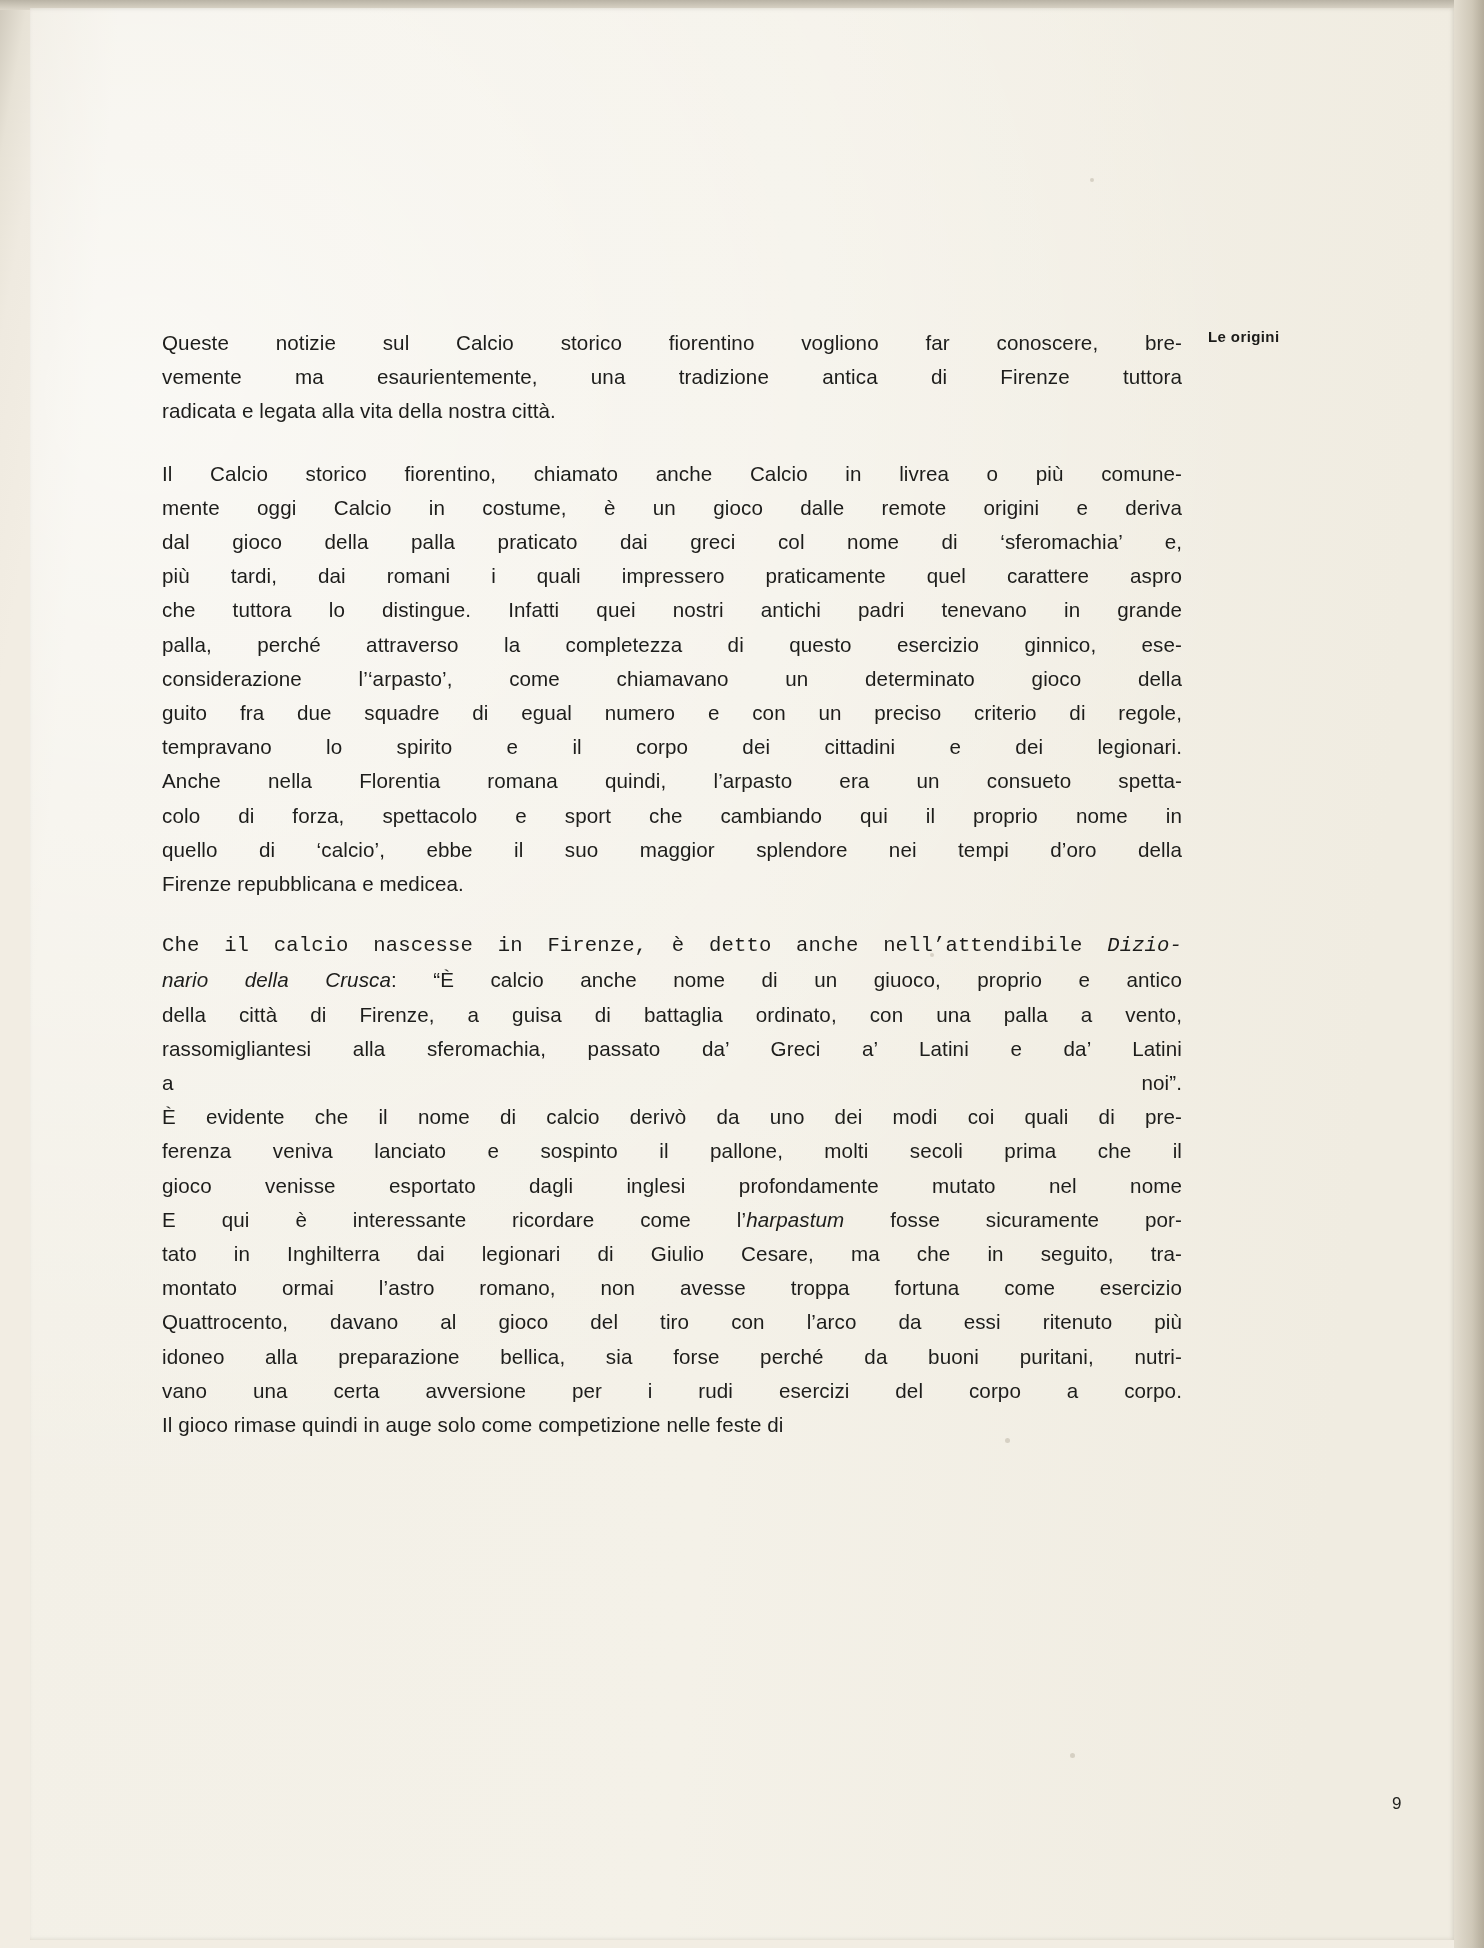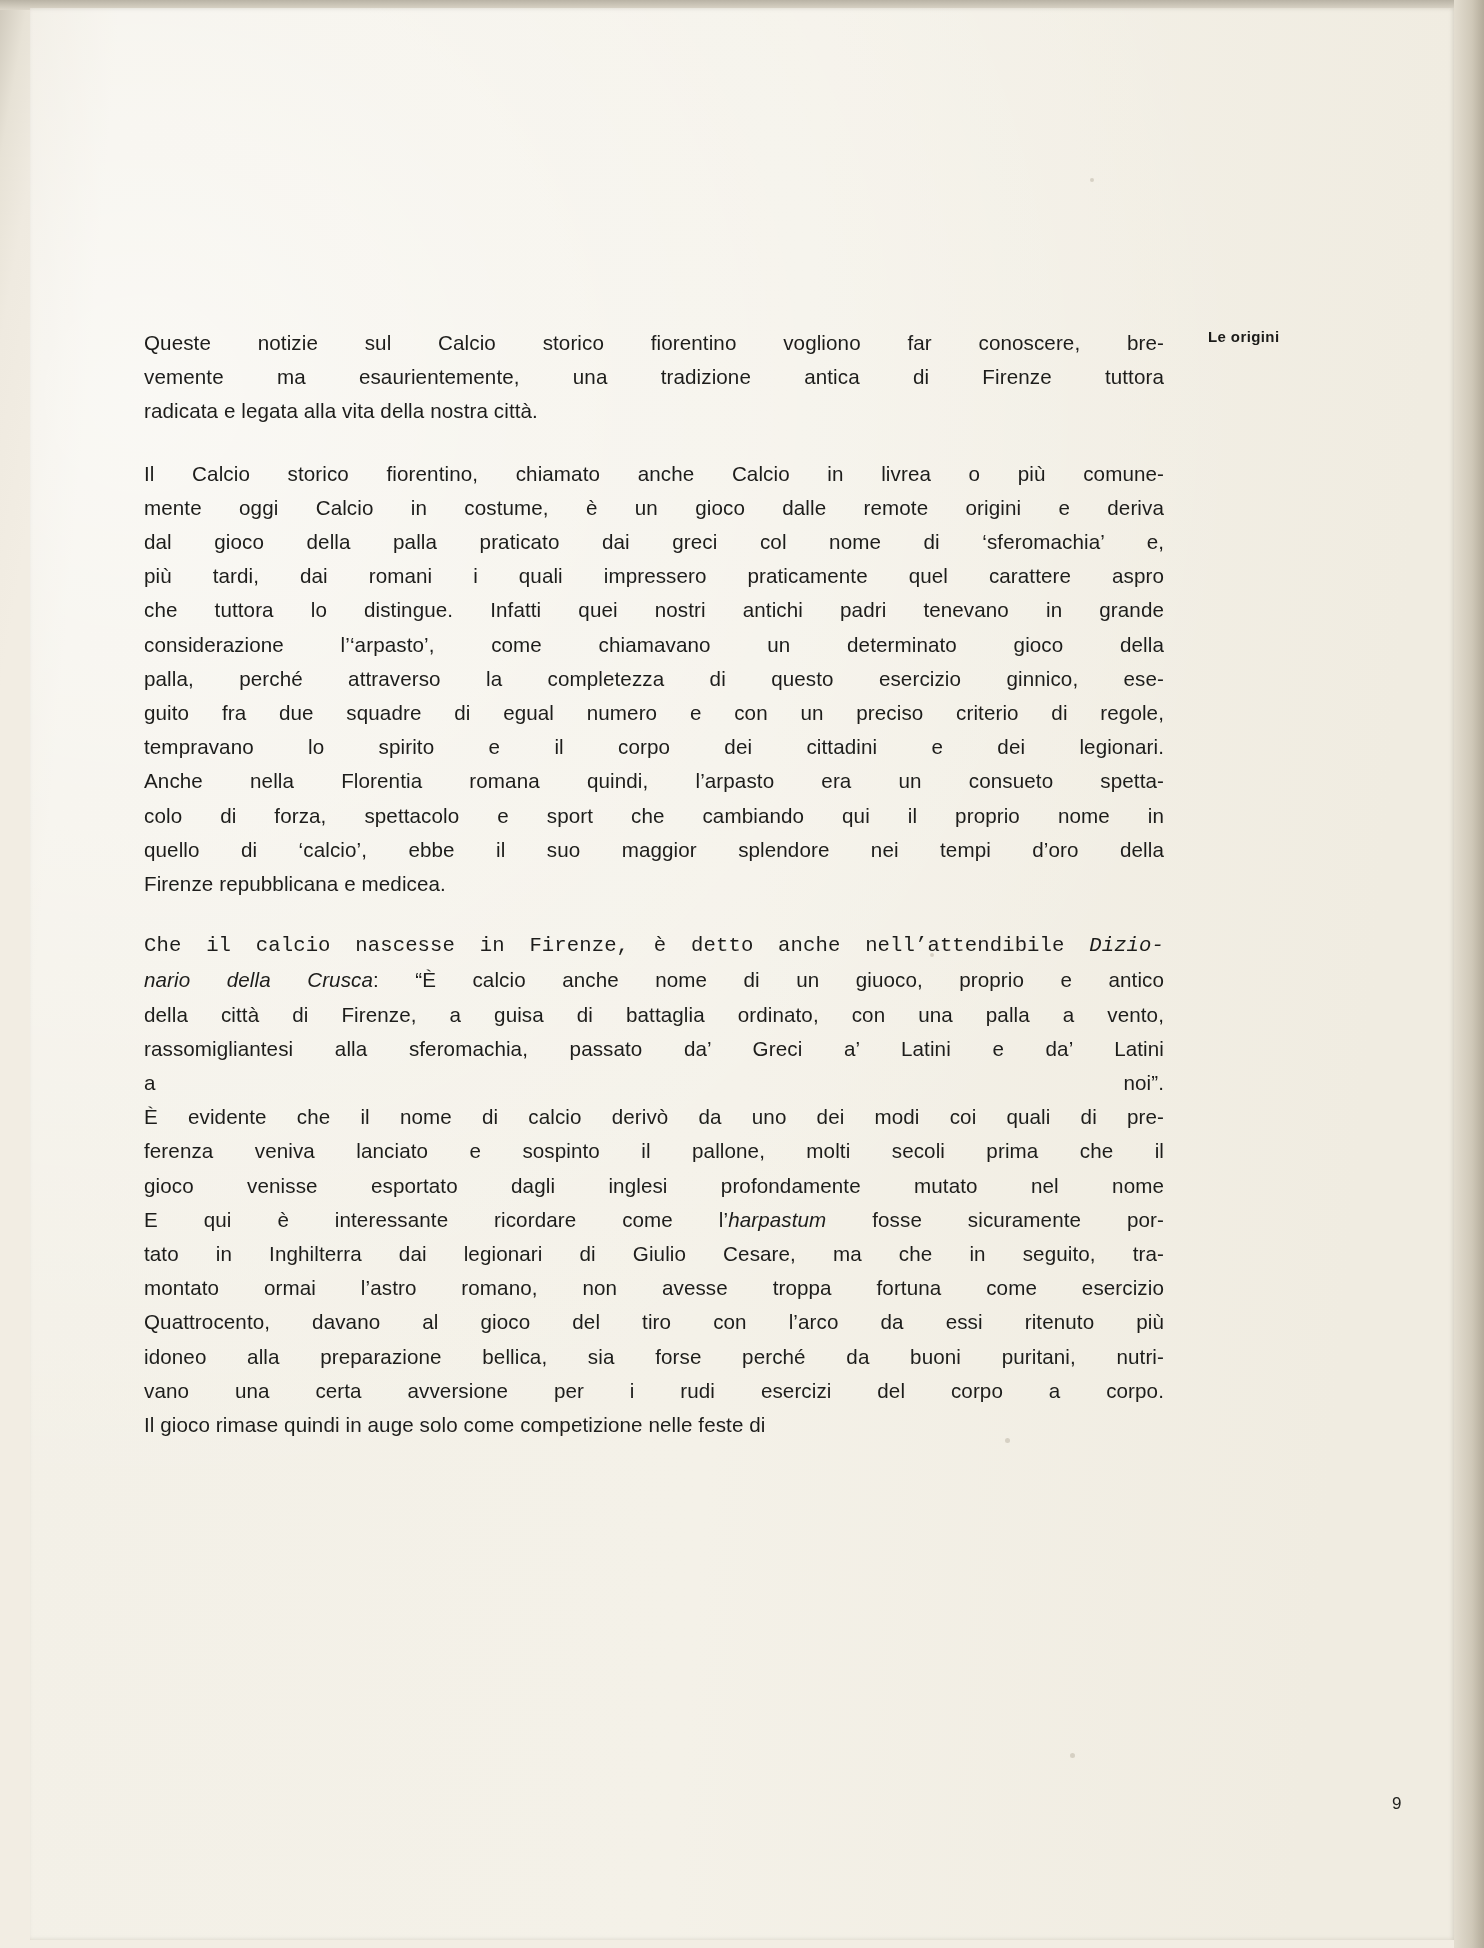--- a/index.html
+++ b/index.html
@@ -41,21 +41,21 @@
     background: linear-gradient(90deg, #e3ddd0 0%, #cfc8b8 60%, #b3ab9a 100%);
   }
   .paper-edge-top {
     position: absolute;
     left: 0; top: 0;
     width: 1484px; height: 10px;
     background: linear-gradient(180deg, #b9b3a5 0%, #ddd7ca 100%);
   }
   .content {
     position: absolute;
-    left: 114px;
+    left: 132px;
     top: 318px;
     width: 1020px;
   }
   .body-text {
     font-size: 20.6px;
     line-height: 34.2px;
     color: #1d1d1b;
     letter-spacing: 0.1px;
     text-align: justify;
     -webkit-font-smoothing: antialiased;
@@ -113,22 +113,22 @@
           <span style="display:block;text-align:justify;text-align-last:justify;">Queste notizie sul Calcio storico fiorentino vogliono far conoscere, bre-</span>
           <span style="display:block;text-align:justify;text-align-last:justify;">vemente ma esaurientemente, una tradizione antica di Firenze tuttora</span>
           <span style="display:block;text-align:left;">radicata e legata alla vita della nostra città.</span>
         </p>
       <p class="para">
           <span style="display:block;text-align:justify;text-align-last:justify;">Il Calcio storico fiorentino, chiamato anche Calcio in livrea o più comune-</span>
           <span style="display:block;text-align:justify;text-align-last:justify;">mente oggi Calcio in costume, è un gioco dalle remote origini e deriva</span>
           <span style="display:block;text-align:justify;text-align-last:justify;">dal gioco della palla praticato dai greci col nome di ‘sferomachia’ e,</span>
           <span style="display:block;text-align:justify;text-align-last:justify;">più tardi, dai romani i quali impressero praticamente quel carattere aspro</span>
           <span style="display:block;text-align:justify;text-align-last:justify;">che tuttora lo distingue. Infatti quei nostri antichi padri tenevano in grande</span>
+          <span style="display:block;text-align:justify;text-align-last:justify;">palla, perché attraverso la completezza di questo esercizio ginnico, ese-</span>
           <span style="display:block;text-align:justify;text-align-last:justify;">considerazione l’‘arpasto’, come chiamavano un determinato gioco della</span>
-          <span style="display:block;text-align:justify;text-align-last:justify;">palla, perché attraverso la completezza di questo esercizio ginnico, ese-</span>
           <span style="display:block;text-align:justify;text-align-last:justify;">guito fra due squadre di egual numero e con un preciso criterio di regole,</span>
           <span style="display:block;text-align:justify;text-align-last:justify;">tempravano lo spirito e il corpo dei cittadini e dei legionari.</span>
           <span style="display:block;text-align:justify;text-align-last:justify;">Anche nella Florentia romana quindi, l’arpasto era un consueto spetta-</span>
           <span style="display:block;text-align:justify;text-align-last:justify;">colo di forza, spettacolo e sport che cambiando qui il proprio nome in</span>
           <span style="display:block;text-align:justify;text-align-last:justify;">quello di ‘calcio’, ebbe il suo maggior splendore nei tempi d’oro della</span>
           <span style="display:block;text-align:left;">Firenze repubblicana e medicea.</span>
         </p>
       <p class="para">
           <span style="display:block;text-align:justify;text-align-last:justify;font-family:Liberation Mono, monospace;">Che il calcio nascesse in Firenze, è detto anche nell’attendibile <em>Dizio-</em></span>
           <span style="display:block;text-align:justify;text-align-last:justify;"><em>nario della Crusca</em>: “È calcio anche nome di un giuoco, proprio e antico</span>

